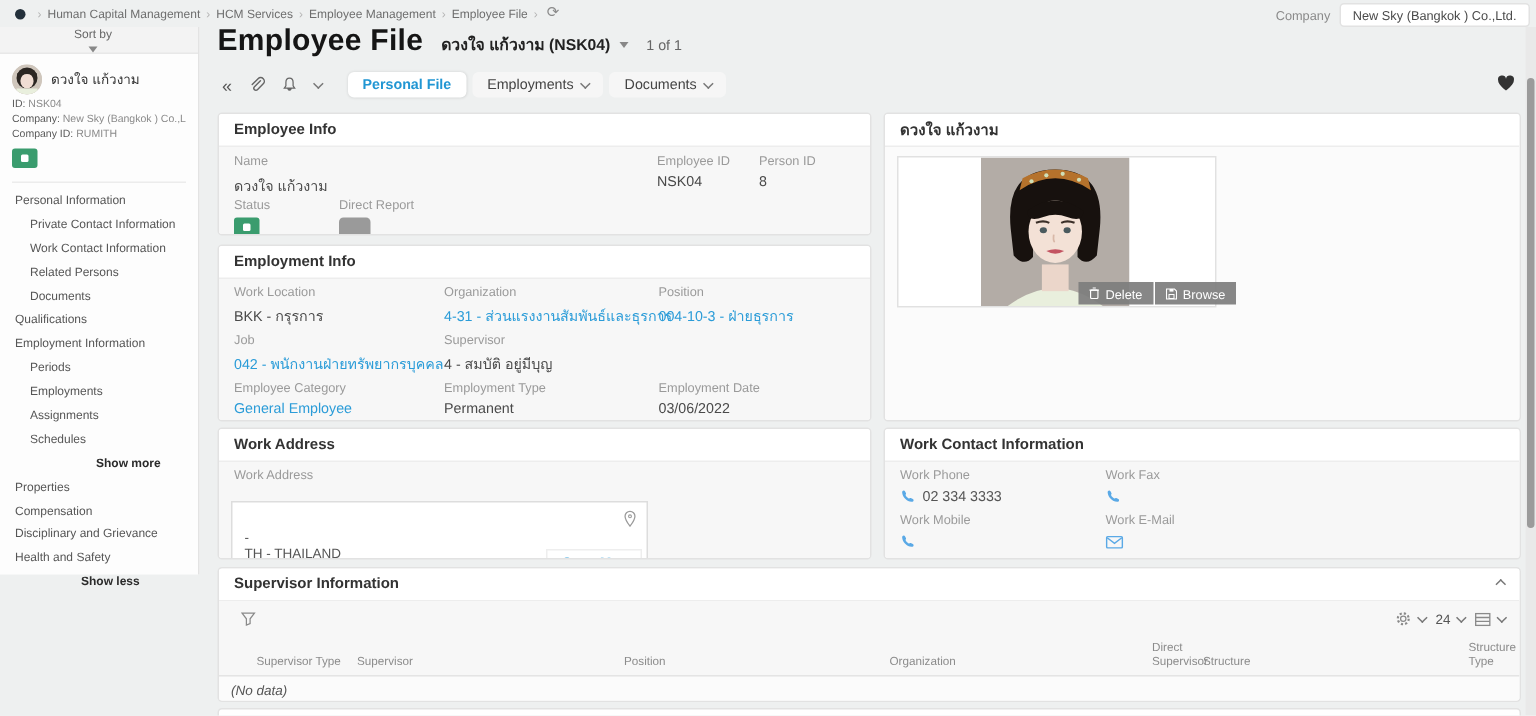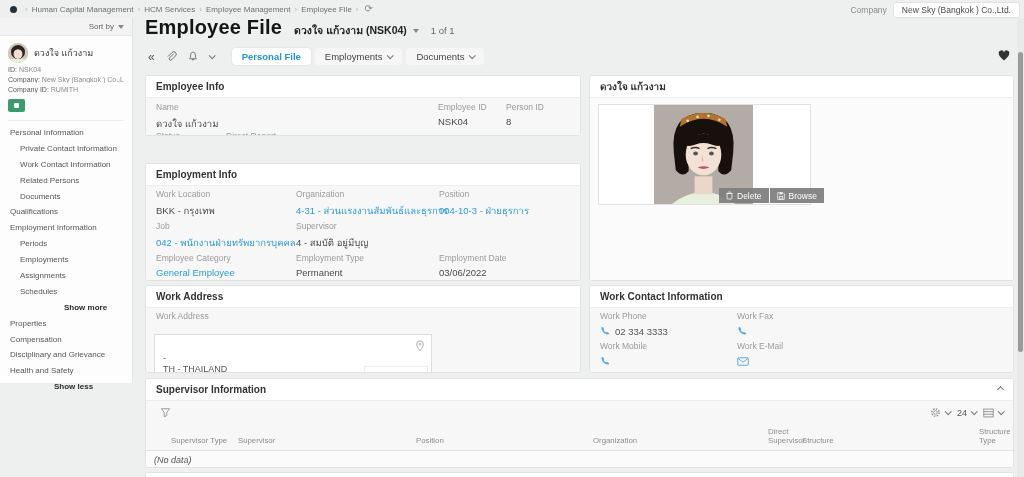--- a/index.html
+++ b/index.html
@@ -14,21 +14,21 @@
   .bc-sep { font-size:8px; color:#b5b5b5; margin:0 2px; }
   .bc-refresh { font-size:10px; color:#8a8a8a; margin-left:4px; cursor:pointer; line-height:1; }
 
   
   .company-wrap { position:absolute; top:2px; right:4px; display:flex; align-items:center; gap:6px; }
   .company-label { font-size:8.5px; color:#8a8a8a; }
   .company-box { background:#fff; border:1px solid #e2e2e2; border-radius:3px; padding:2px 8px; font-size:8.5px; color:#4a4a4a; cursor:pointer; }
 
   
   .sidebar { position:absolute; left:0; top:18px; width:133px; height:365px; background:#fdfdfd; border-right:1px solid #e3e3e3; }
-  .sortbar { height:18px; background:#f3f3f3; border-bottom:1px solid #e8e8e8; display:flex; justify-content:flex-end; align-items:center; padding-right:8px; gap:4px; cursor:pointer; }
+  .sortbar { height:18px; background:#f3f3f3; border-bottom:1px solid #e8e8e8; display:flex; justify-content:flex-end; align-items:center; padding-right:8px; gap:4px; cursor:pointer;flex-direction:column; }
   .sortbar span { font-size:8px; color:#666; }
   .caret-down { width:0; height:0; border-left:3px solid transparent; border-right:3px solid transparent; border-top:4px solid #888; display:inline-block; }
   .profile { padding:7px 8px 0 8px; }
   .prow { display:flex; align-items:center; gap:6px; }
   .avatar { width:20px; height:20px; border-radius:50%; overflow:hidden; background:#cfc6bc; flex:none; }
   .pname { font-size:9px; color:#333; }
   .pline { font-size:7px; color:#8a8a8a; margin-top:3px; white-space:nowrap; overflow:hidden; }
   .pline b { color:#5a5a5a; font-weight:normal; }
   .badge-green { display:inline-flex; align-items:center; justify-content:center; width:17px; height:13px; border-radius:2px; background:#3a9c6e; margin-top:6px; }
   .badge-green i { width:5px; height:5px; background:#fff; border-radius:1px; display:block; }
@@ -211,21 +211,21 @@
         </div>
     </div>
   </div>
 
   <span class="fav-heart">
     <svg width="12" height="11" viewBox="0 0 16 14">
         <path d="M8 13.5 C3 9.5 1 7 1 4.4 A3.4 3.4 0 0 1 8 3 A3.4 3.4 0 0 1 15 4.4 C15 7 13 9.5 8 13.5 Z" fill="#333"></path>
       </svg>
   </span>
 
-  <div class="card" style="left:145px; top:75px; width:436px; height:61px;">
+  <div class="card" style="left:145px; top:75px; width:436px; height:82px;">
     <div class="card-h">
         <span>Employee Info</span>
       </div>
     <div class="card-b">
       <div class="fld" style="left:10px; top:4px;">
         <div class="lbl">Name</div>
         <div class="val">ดวงใจ แก้วงาม</div>
       </div>
       <div class="fld" style="left:292px; top:4px;">
         <div class="lbl">Employee ID</div>
@@ -248,21 +248,21 @@
     </div>
   </div>
 
   <div class="card" style="left:145px; top:163px; width:436px; height:118px;">
     <div class="card-h">
         <span>Employment Info</span>
       </div>
     <div class="card-b">
       <div class="fld" style="left:10px; top:3px;">
         <div class="lbl">Work Location</div>
-        <div class="val">BKK - กรุงเทพ</div>
+        <div class="val">BKK - กรุรการ</div>
       </div>
       <div class="fld" style="left:150px; top:3px;">
         <div class="lbl">Organization</div>
         <div class="val link">4-31 - ส่วนแรงงานสัมพันธ์และธุรการ</div>
       </div>
       <div class="fld" style="left:293px; top:3px;">
         <div class="lbl">Position</div>
         <div class="val link">004-10-3 - ฝ่ายธุรการ</div>
       </div>
       <div class="fld" style="left:10px; top:35px;">

